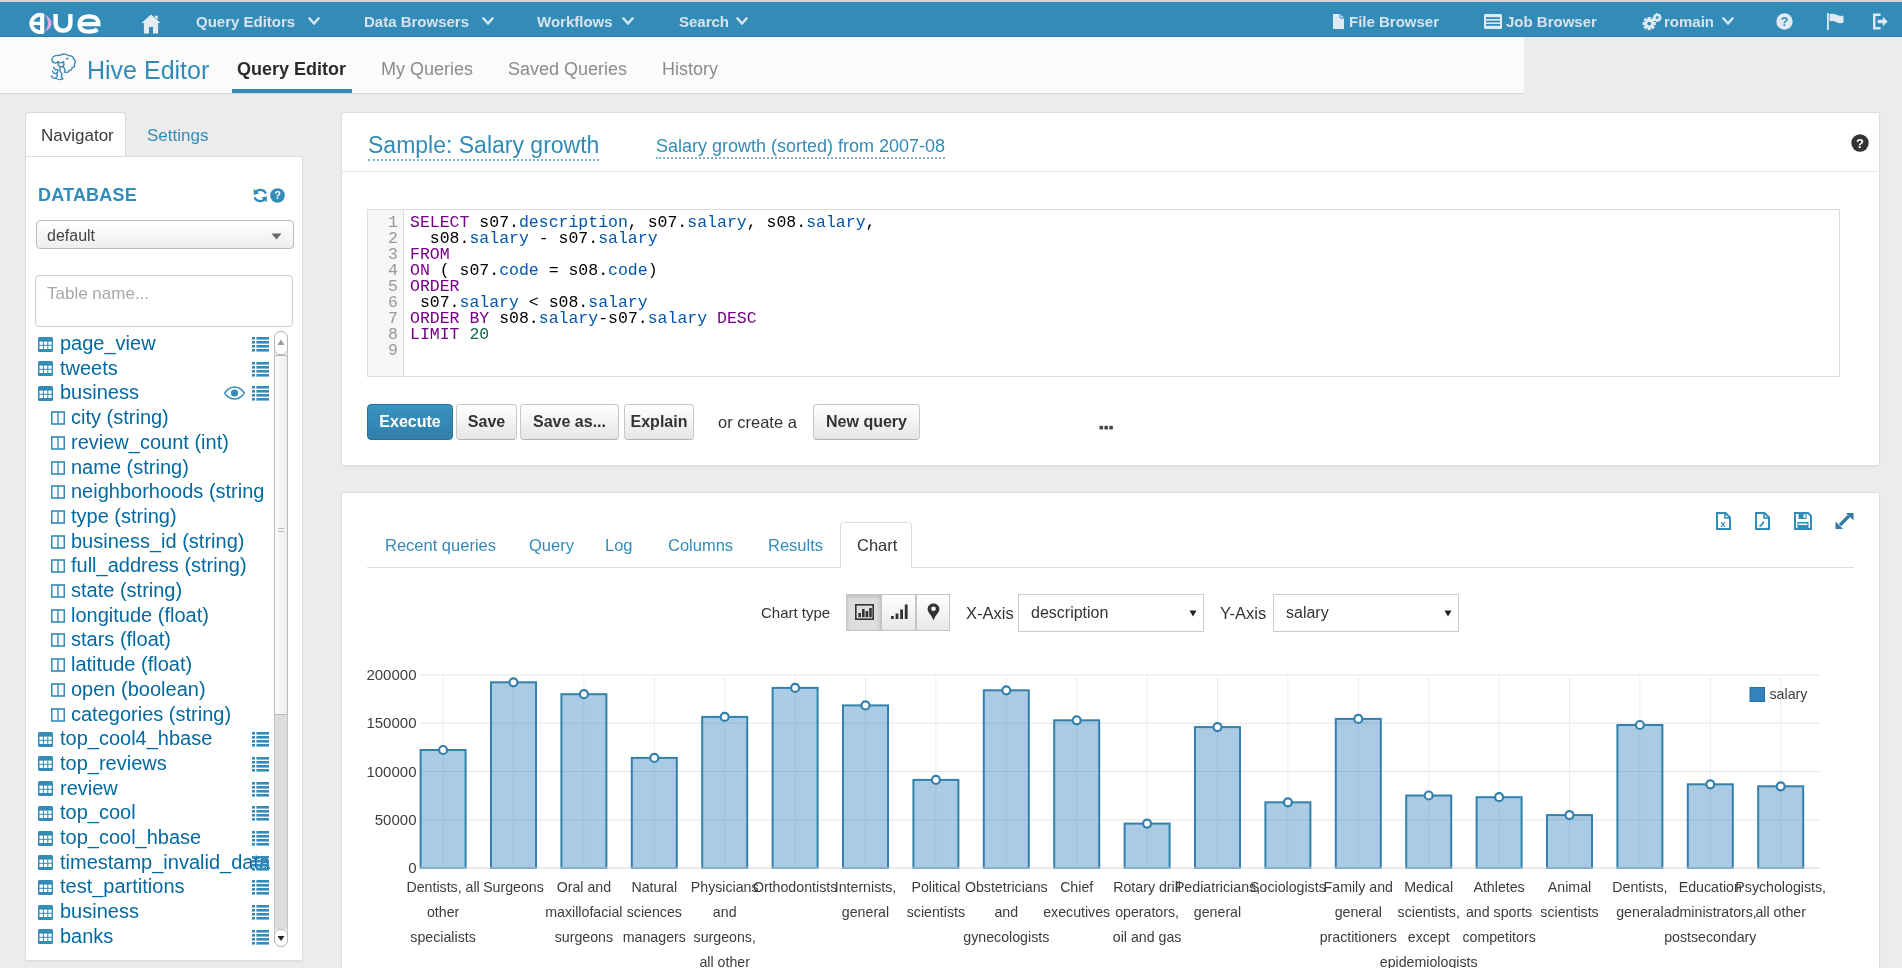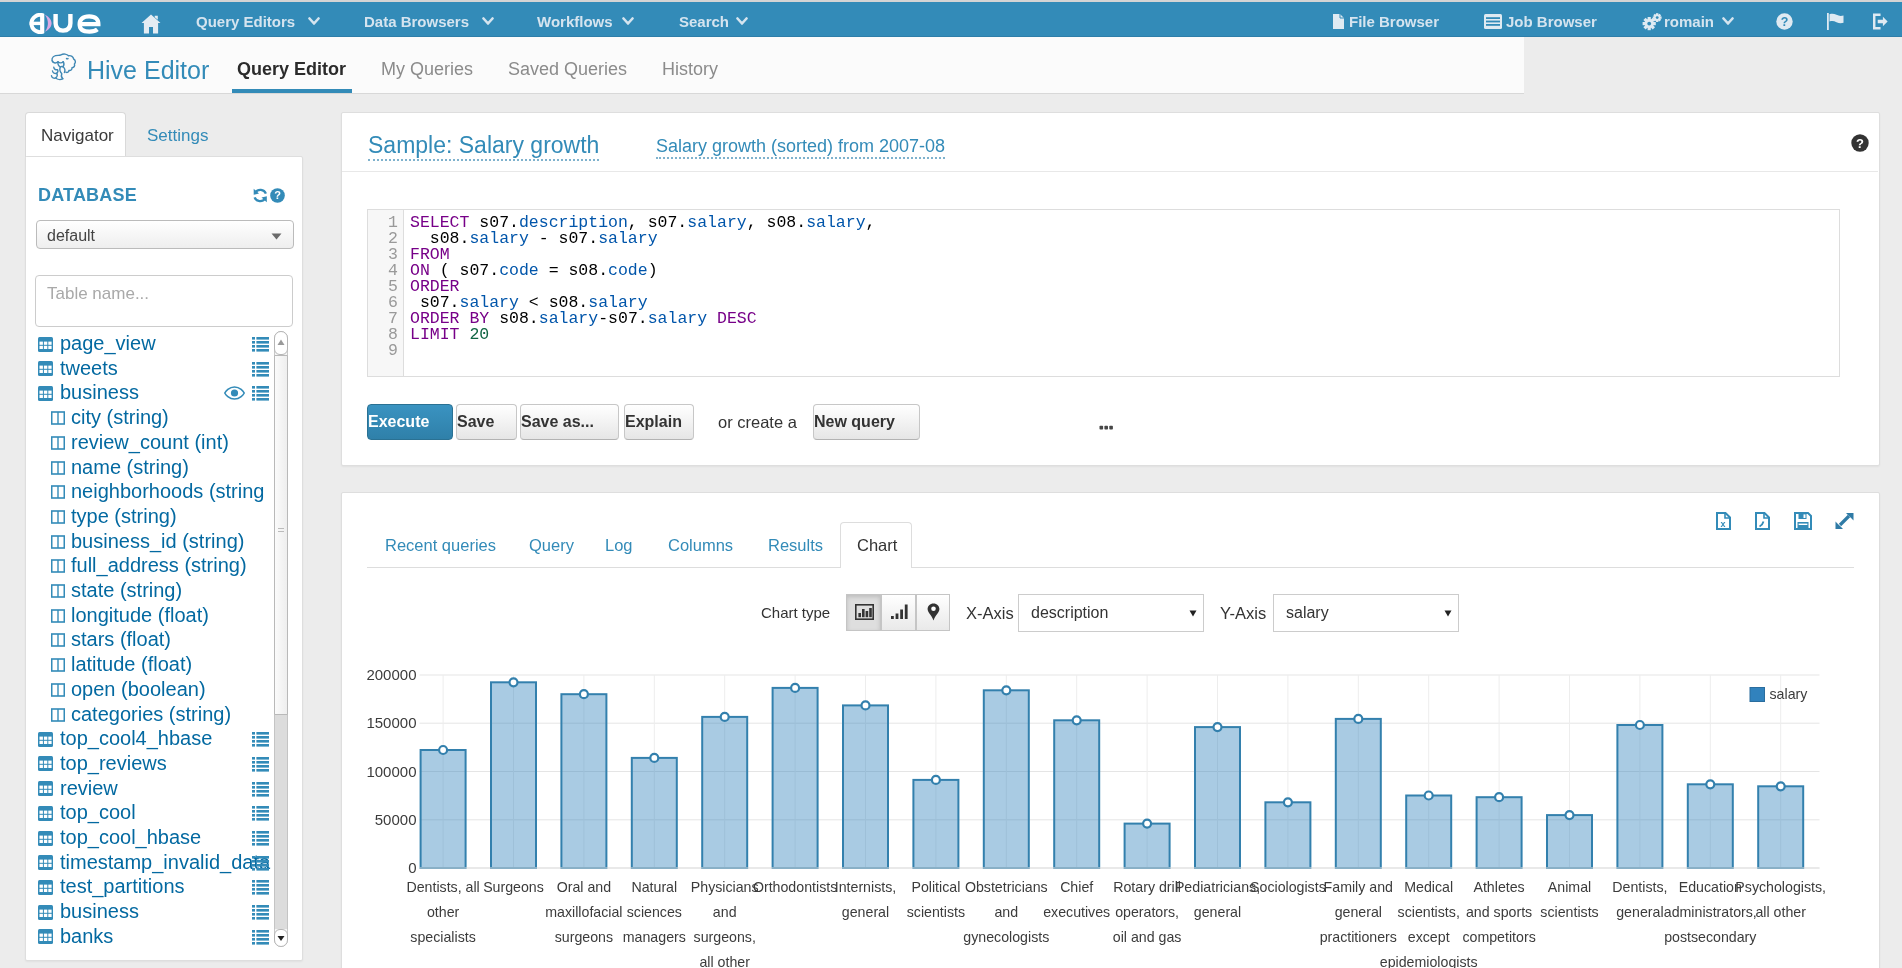--- a/index.html
+++ b/index.html
@@ -9,21 +9,21 @@
 .panel { position:absolute; background:#fff; border:1px solid #dedede; border-radius:2px;
   box-shadow:0 1px 2px rgba(0,0,0,0.05); }
 .trow { position:absolute; font-size:20px; line-height:24.7px; color:#0369a1; white-space:nowrap; }
 .k { color:#770088; }
 .b { color:#0055aa; }
 .n { color:#116644; }
 .cl { height:16px; line-height:16px; white-space:pre; }
 .gl { height:16px; line-height:16px; text-align:right; padding-right:5px; color:#999; }
 .btn { position:absolute; height:34px; border:1px solid #c7c7c7; border-bottom-color:#b3b3b3;
   border-radius:4px; background:linear-gradient(#ffffff,#e6e6e6); color:#333;
-  font-weight:bold; font-size:16px; line-height:34px; }
+  font-weight:bold; font-size:16px; text-align:center; line-height:34px; }
 .rtab { position:absolute; top:535.5px; font-size:16.5px; color:#338bb8; }
 .cbtn { position:absolute; top:594px; height:37px; background:linear-gradient(#ffffff,#e9e9e9);
   border:1px solid #c5c5c5; box-sizing:border-box; }
 .ax { font-family:"Liberation Sans",sans-serif; font-size:15px; fill:#3c3c3c; }
 .xl { font-family:"Liberation Sans",sans-serif; font-size:14.2px; fill:#3c3c3c; }
 </style></head>
 <body>
 
 <div class="abs" style="left:0;top:0;width:1902px;height:2px;background:#d4d4d4"></div>
 

